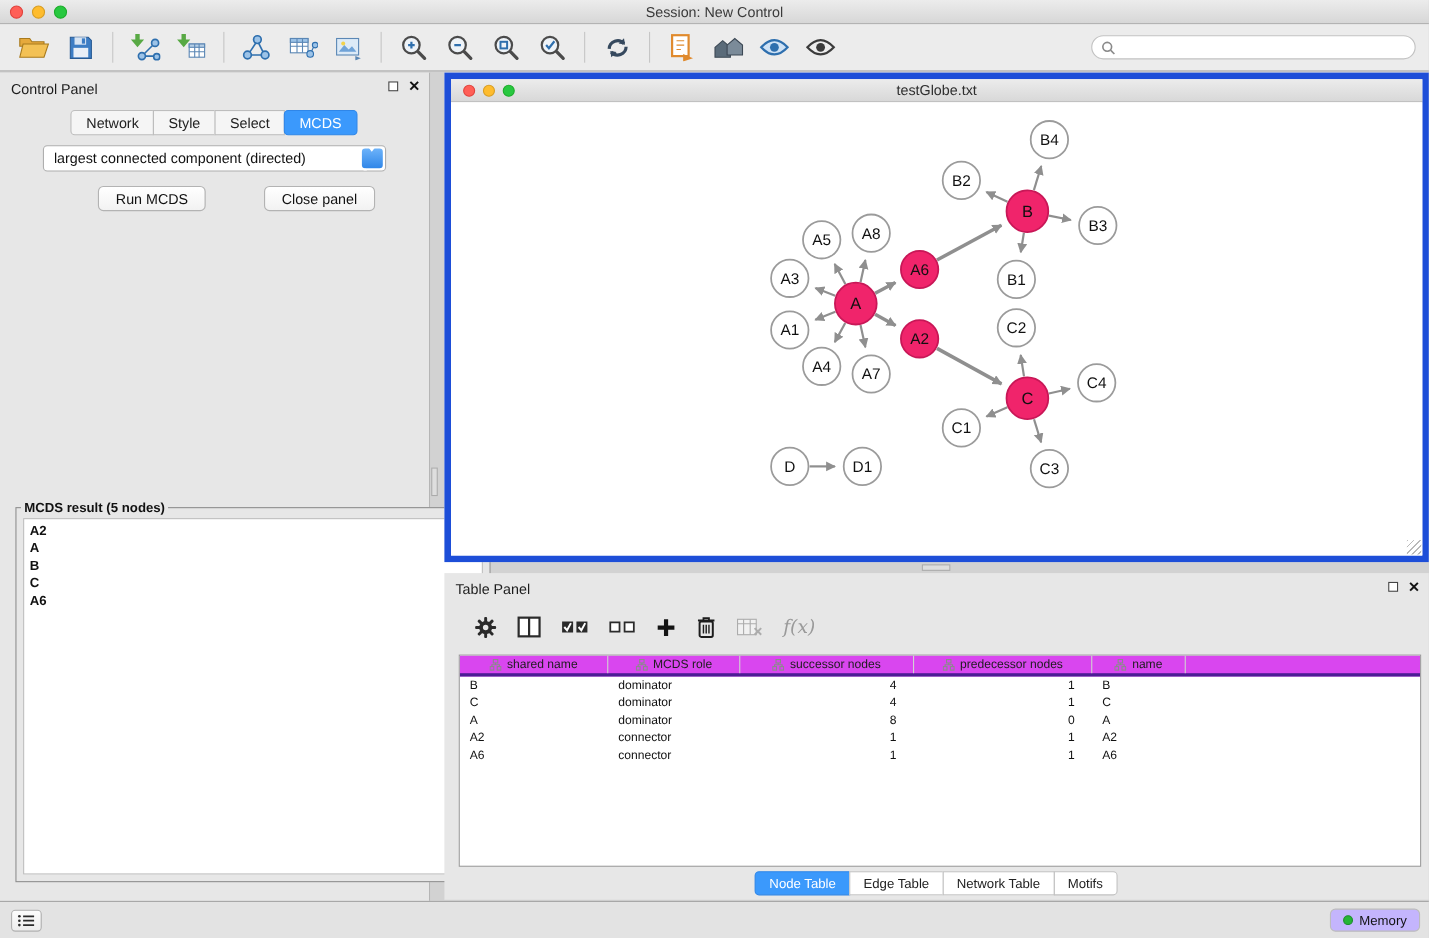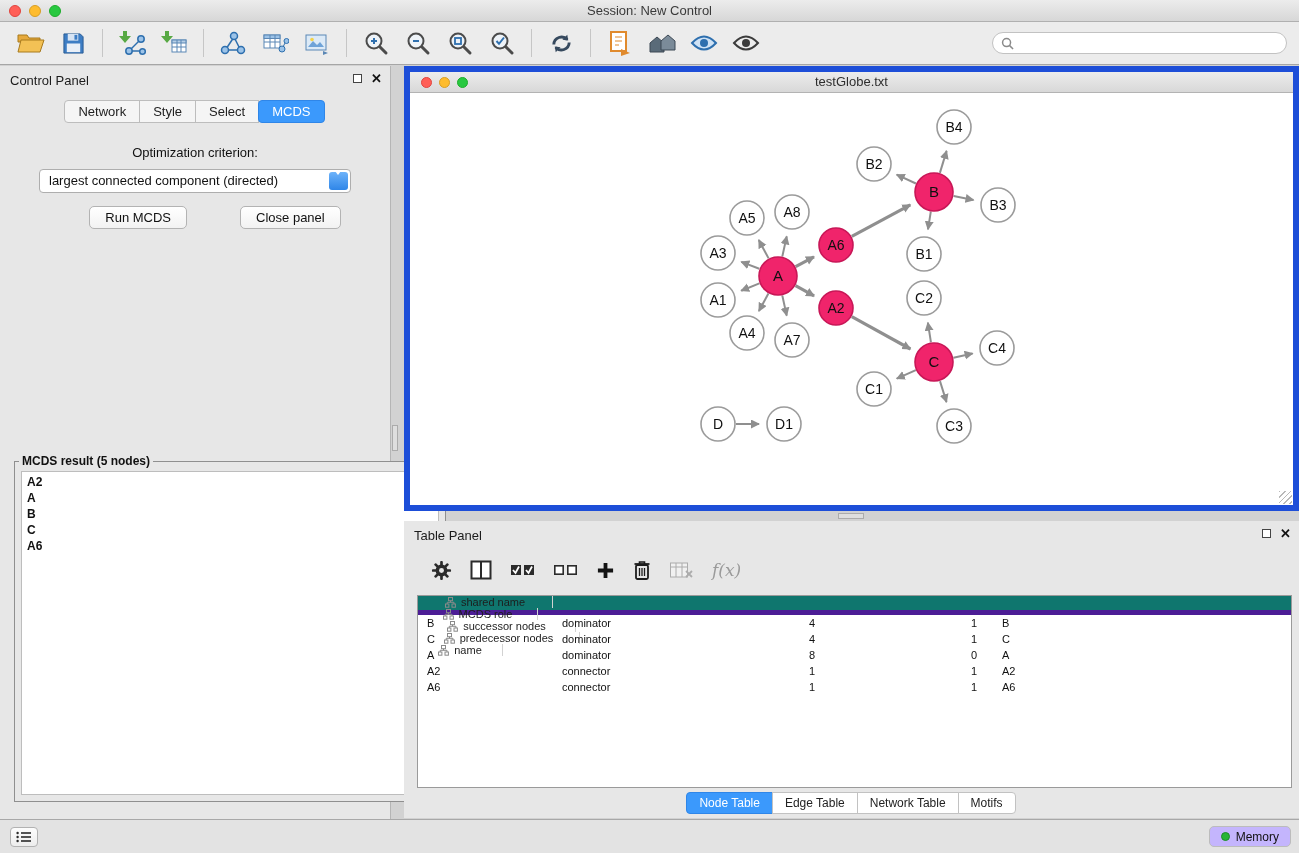--- a/index.html
+++ b/index.html
@@ -81,21 +81,21 @@
   .dash-h { position:absolute; left:838px; top:513px; width:26px; height:6px; background:#dedede; border:1px solid #ababab; }
 
   
   .table-panel { position:absolute; left:404px; top:521px; width:895px; height:297px; background:#e7e7e7; }
   .tp-toolbar { display:flex; gap:18px; padding:4px 10px 4px 27px; height:42px; }
   .tp-btn { display:flex; align-items:center; justify-content:center; }
   .fx-label { font-family:"DejaVu Serif", serif; font-style:italic; font-size:17px; color:#9a9a9a; }
 
   .data-table { position:absolute; left:13px; right:7px; top:74px; bottom:30px; background:#fff;
     border:1px solid #9a9a9a; overflow:hidden; }
-  .t-head { display:flex; height:19px; background:#0f766e; border-bottom:5px solid #4c1d95;flex-direction:column; }
+  .t-head { display:flex; height:19px; background:#d946ef; border-bottom:3px solid #4c1d95; }
   .t-hcell { display:flex; align-items:center; justify-content:center; gap:5px;
     border-right:1px solid #d2d2d2; font-size:11px; color:#1d1d1d; flex:0 0 auto; }
   .t-hcell.filler { flex:1 1 auto; border-right:none; }
   .t-body { font-size:11px; color:#111; }
   .t-row { display:flex; height:16px; align-items:center; }
   .t-cell { padding:0 9px; white-space:nowrap; overflow:hidden; flex:0 0 auto; }
 
   .table-tabs { position:absolute; left:0; right:0; bottom:4px; display:flex; justify-content:center; }
   .t-tab { font-size:12px; color:#222; background:#fff; border:1px solid #c2c2c2;
     padding:3px 12px; margin-left:-1px; line-height:14px; }
@@ -277,21 +277,20 @@
         <span class="float-box"></span>
         <span class="close-x">✕</span>
       </span>
     </div>
     <div class="cp-tabs" id="cp-tabs">
         <div class="cp-tab">Network</div>
         <div class="cp-tab">Style</div>
         <div class="cp-tab">Select</div>
         <div class="cp-tab active">MCDS</div>
       </div>
-    <div class="opt-label">Optimization criterion:</div>
     <div class="dropdown">
       <span>largest connected component (directed)</span>
       <span class="dd-stepper">
         <span class="dd-up"></span><span class="dd-down"></span>
       </span>
     </div>
     <div class="cp-buttons">
       <button class="mac-btn">Run MCDS</button>
       <button class="mac-btn">Close panel</button>
     </div>

